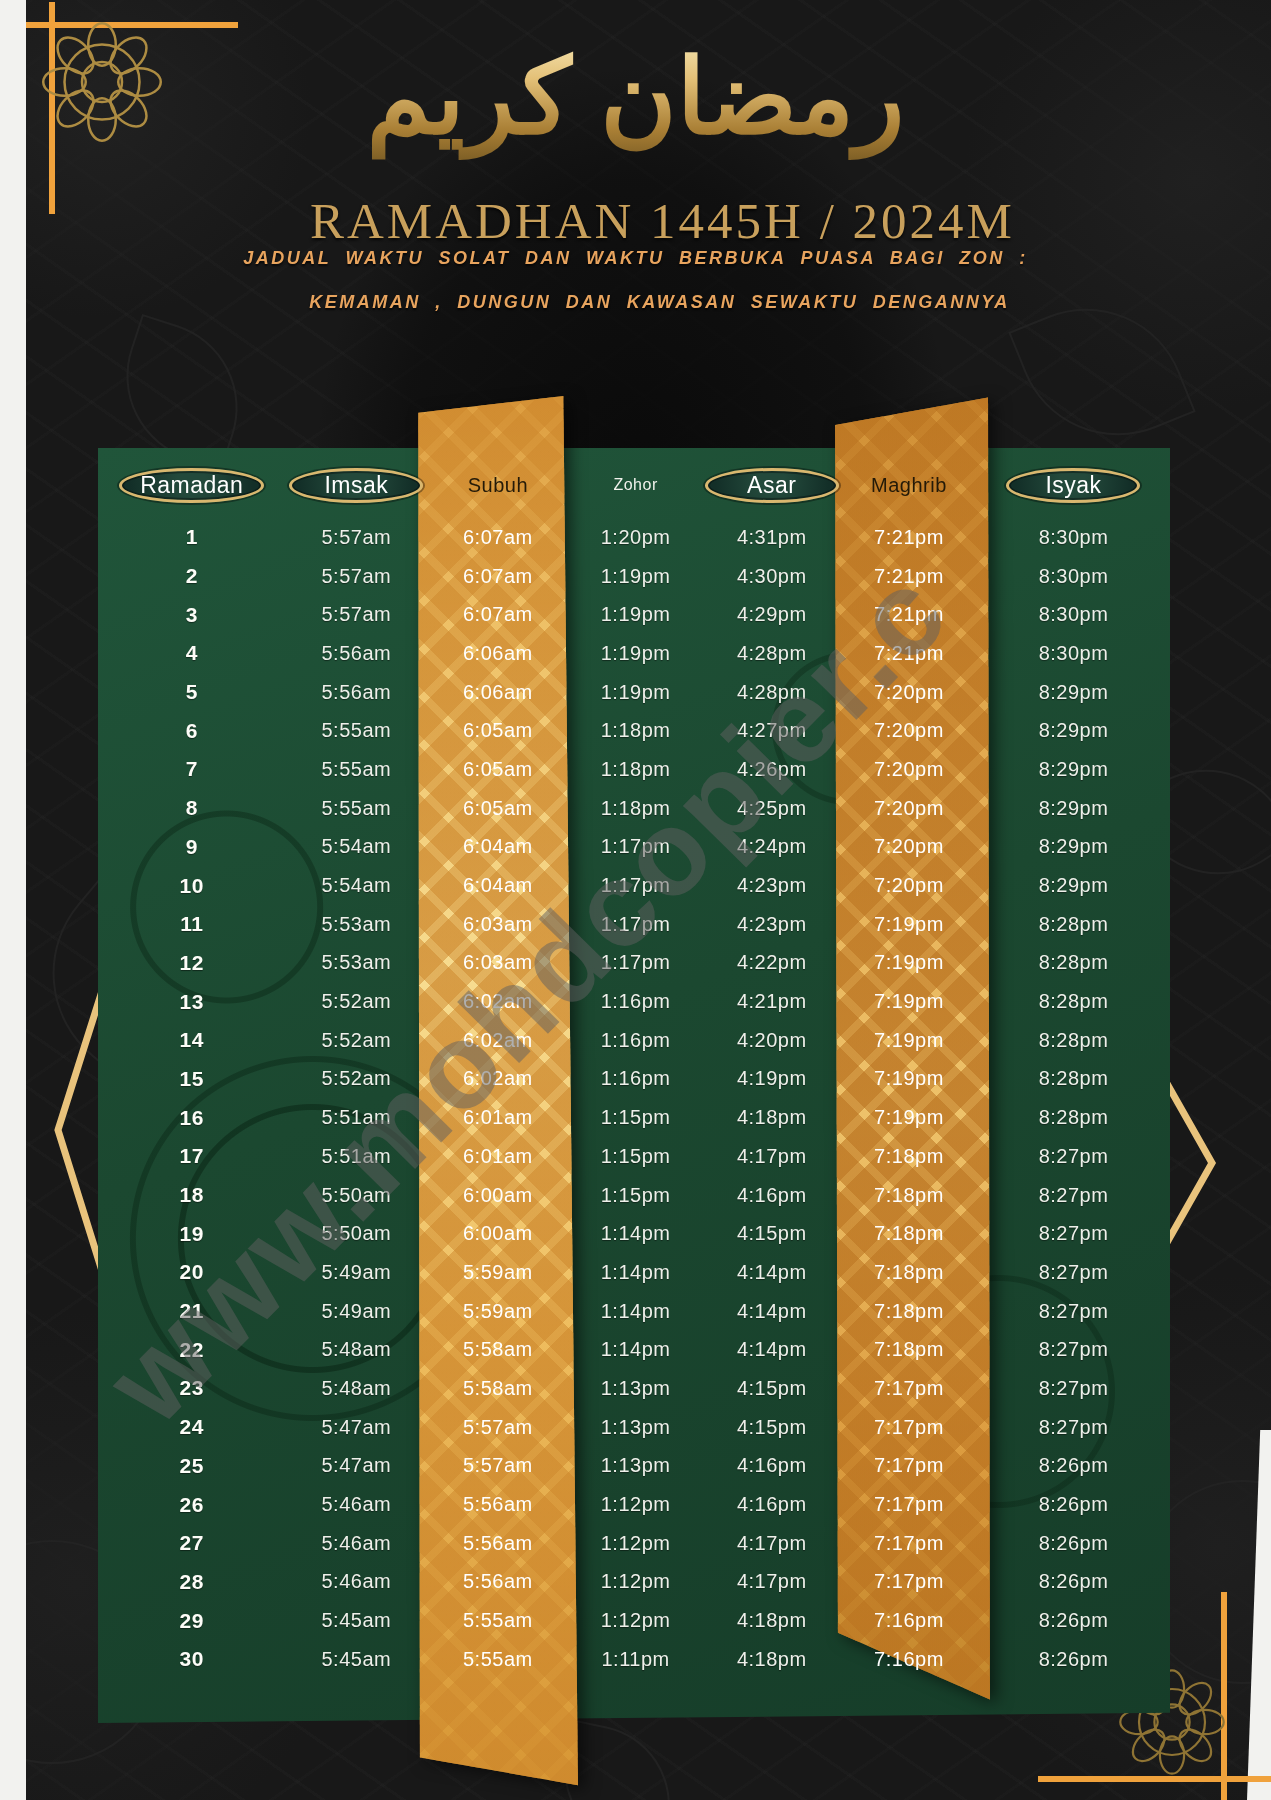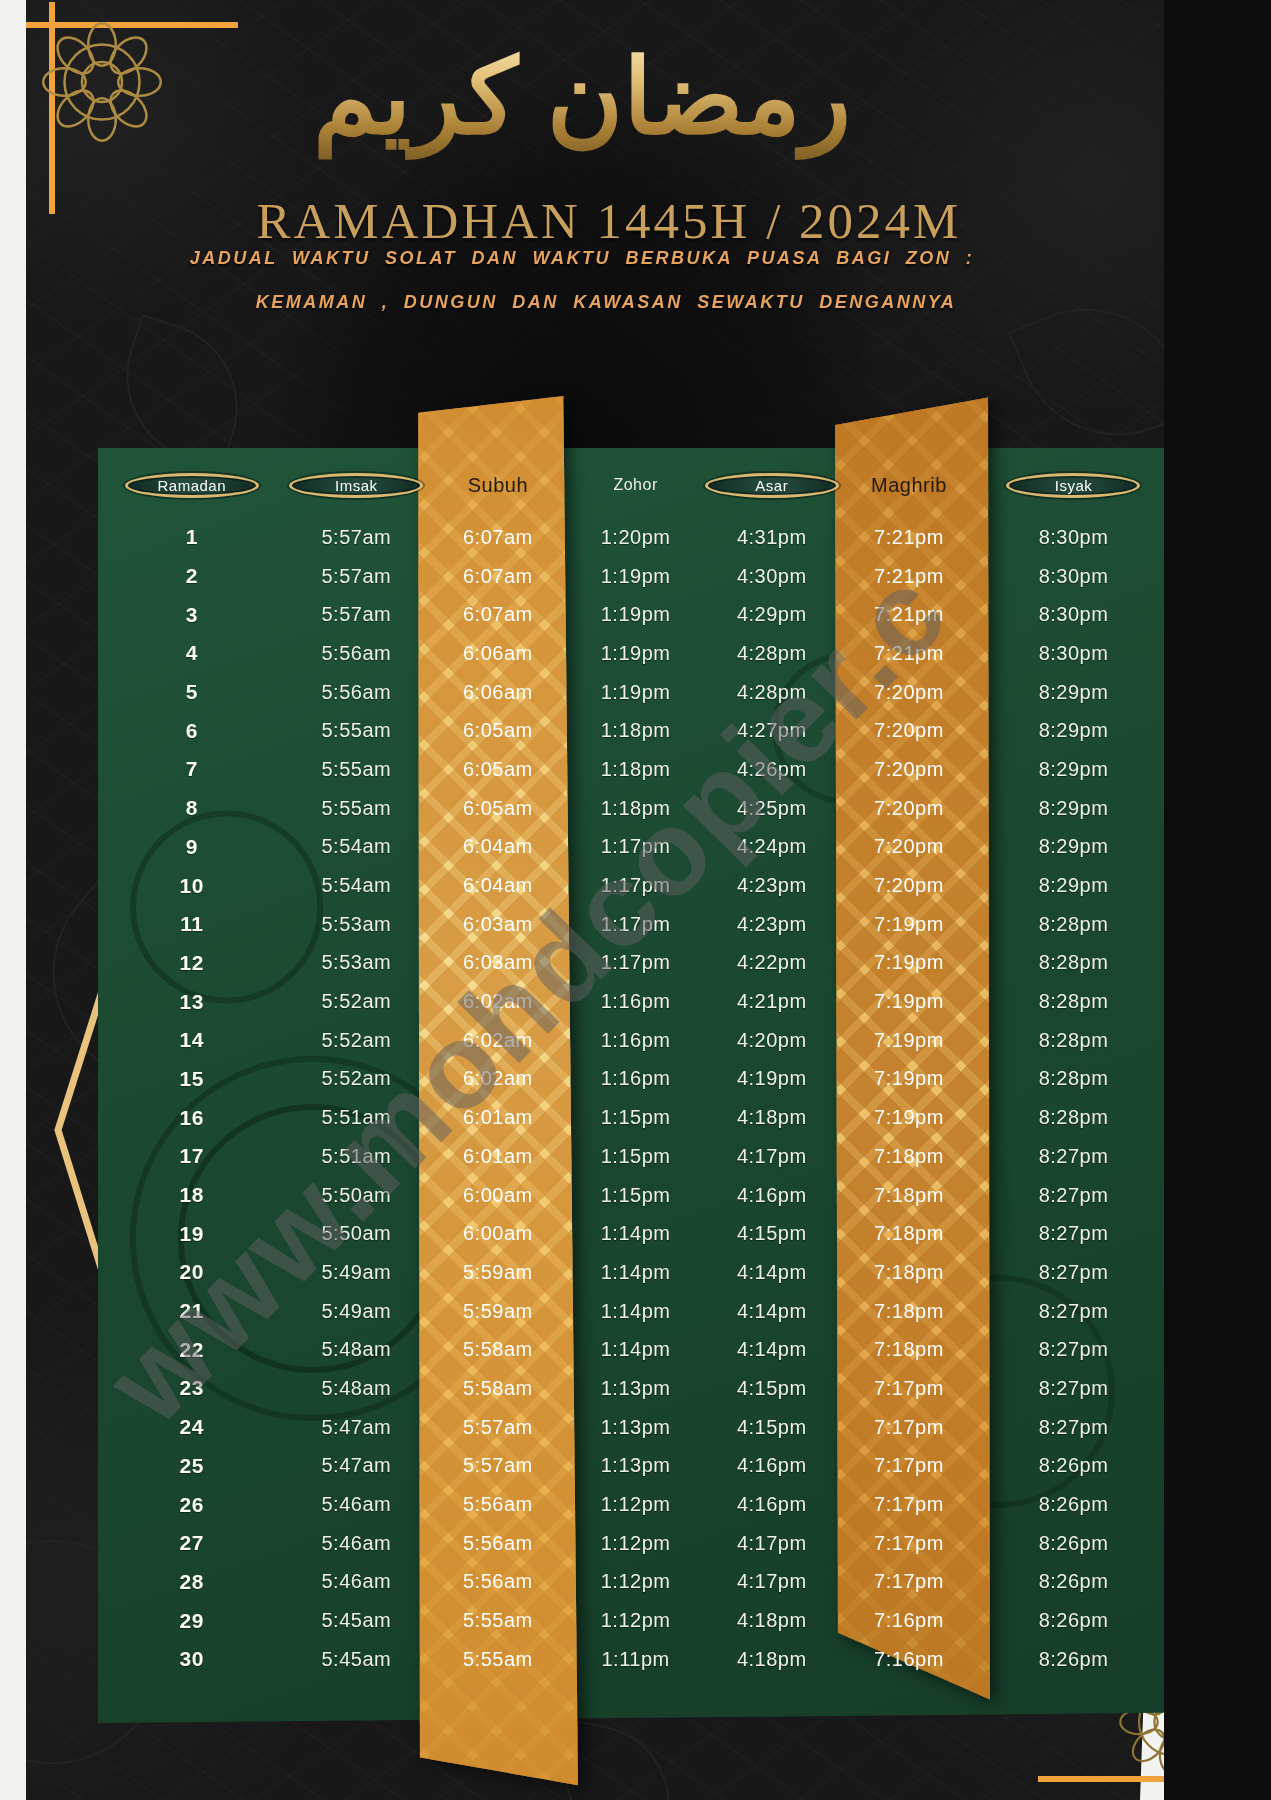--- a/index.html
+++ b/index.html
@@ -1,16 +1,16 @@
 <!DOCTYPE html>
 <html><head>
 <meta charset="utf-8">
 <style>
   html,body{margin:0;padding:0;background:#0d0d0d;}
-  #poster{position:relative;width:1164px;height:1800px;overflow:hidden;
+  #poster{position:relative;width:1271px;height:1800px;overflow:hidden;
     background:#181818;font-family:"Liberation Sans",sans-serif;}
   
   .bgfx{position:absolute;inset:0;
     background:
       radial-gradient(ellipse 430px 560px at 50% 27%, #0a0a0a 0%, rgba(10,10,10,.55) 55%, transparent 75%),
       radial-gradient(circle 300px at 8% 6%, #212121 0%, transparent 70%),
       radial-gradient(circle 330px at 94% 10%, #202020 0%, transparent 70%),
       radial-gradient(circle 380px at 6% 88%, #1f1f1f 0%, transparent 72%),
       radial-gradient(circle 380px at 96% 86%, #1f1f1f 0%, transparent 72%),
       repeating-linear-gradient(35deg, rgba(255,255,255,.016) 0 3px, transparent 3px 46px),
@@ -64,21 +64,21 @@
   
   #grid{position:absolute;left:98px;top:452px;width:1072px;}
   .row{display:grid;grid-template-columns:17.5% 13.2% 13.2% 12.5% 12.9% 12.7% 18%;
     height:38.7px;align-items:center;text-align:center;}
   .header-row{height:66px;}
   .cell{font-size:20px;color:#eef0ea;letter-spacing:.5px;text-shadow:0 1px 1px rgba(0,0,0,.45);}
   .c-day{font-size:21px;font-weight:bold;color:#fdfdf8;}
   .c-dark{font-weight:normal;color:#ffffff;text-shadow:none;}
   .oval{display:inline-block;min-width:92px;padding:1px 18px;border-radius:50%;
     background:radial-gradient(circle at 50% 35%,#23493b 20%,#132f28 85%);
-    border:3px solid #d9b76f;color:#fff;font-size:15px;letter-spacing:.5px;
+    border:3px solid #d9b76f;color:#fff;font-size:23px;letter-spacing:.5px;
     box-shadow:0 0 0 2px rgba(0,0,0,.35), inset 0 0 0 2px rgba(0,0,0,.35);}
   .darkh{font-size:20px;font-weight:normal;color:#241a08;letter-spacing:.5px;}
   .plainh{font-size:16px;color:#f1f2ec;letter-spacing:.5px;}
   
   .watermark{position:absolute;left:128px;top:1332px;width:1320px;white-space:nowrap;
     font-size:120px;font-weight:bold;letter-spacing:3px;color:rgba(95,95,95,.5);
     transform:rotate(-45.5deg);transform-origin:0 50%;pointer-events:none;}
   
   .orn{position:absolute;}
 </style>

